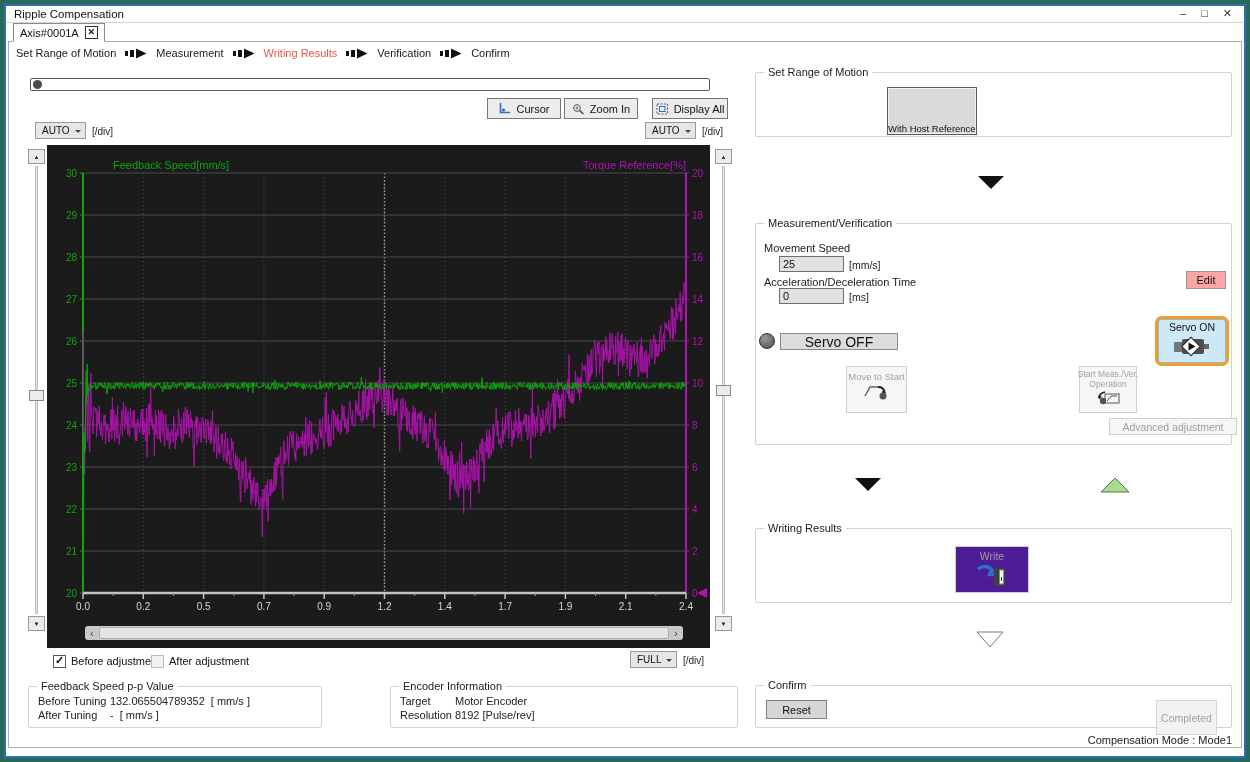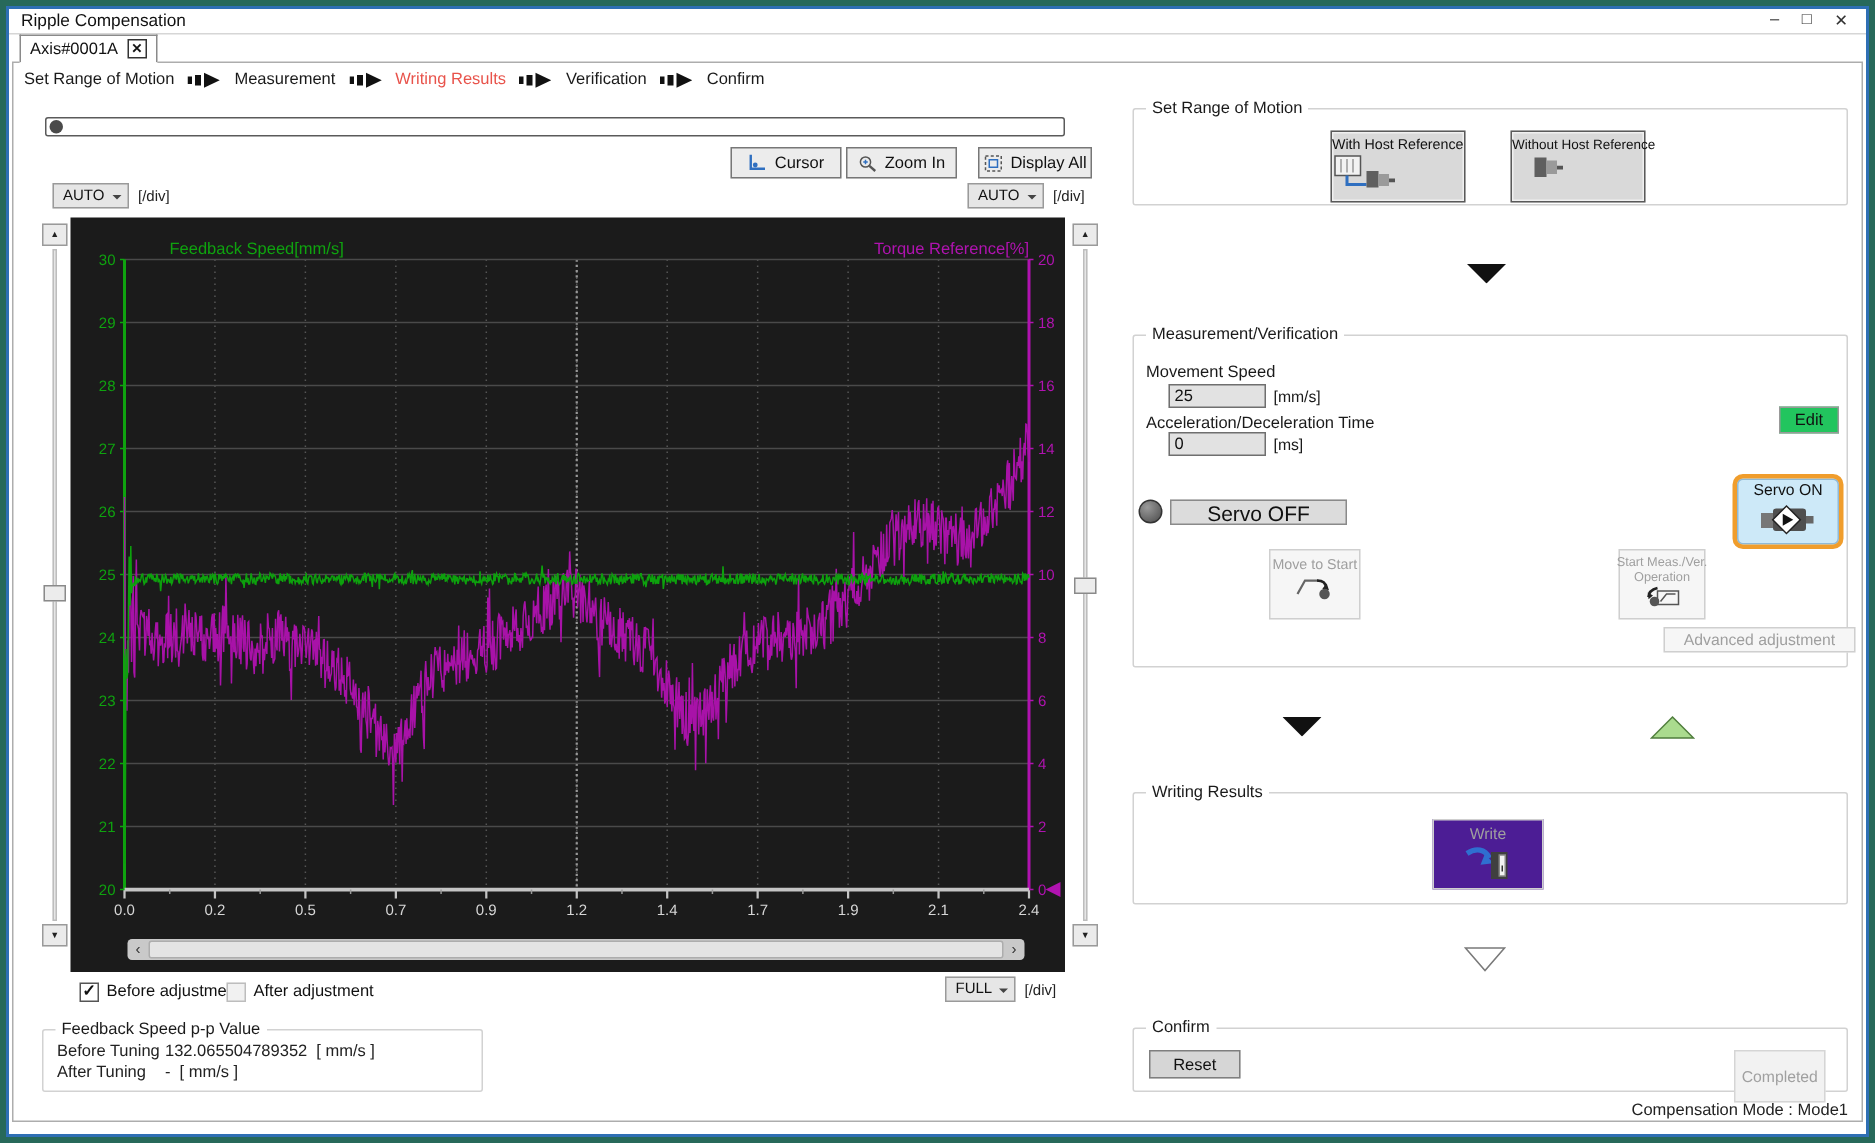--- a/index.html
+++ b/index.html
@@ -45,32 +45,32 @@
   .gb{position:absolute;border:1px solid #d2d2d2;border-radius:2px;background:#fff;z-index:2}
   .gbt{position:absolute;top:-7px;left:8px;background:#fff;padding:0 4px;font-size:11px;color:#1a1a1a;white-space:nowrap}
   #gb-pp{left:28px;top:686px;width:294px;height:42px}
   #gb-enc{left:390px;top:686px;width:348px;height:42px}
   .pprow{position:absolute;left:9px;display:flex;font-size:11px;color:#222;white-space:nowrap}
   .pprow .l{width:72px}.pprow .v{margin-right:6px}
   .encrow{position:absolute;left:9px;display:flex;font-size:11px;color:#222;white-space:nowrap}
   .encrow .l{width:55px}
   .r1{top:8px}.r2{top:22px}
   #gb-range{left:755px;top:72px;width:477px;height:65px}
-  .rangebtn{position:absolute;top:14px;width:90px;height:48px;background:#d9d9d9;border:1px solid #5a5a5a;box-shadow:inset 0 0 0 1px #f0f0f0;display:flex;flex-direction:column;align-items:flex-start;padding-top:3px;color:#111;white-space:nowrap}
+  .rangebtn{position:absolute;top:14px;width:90px;height:48px;background:#d9d9d9;border:1px solid #5a5a5a;box-shadow:inset 0 0 0 1px #f0f0f0;display:flex;align-items:flex-end;padding-top:3px;color:#111;white-space:nowrap}
   #btn-withhost{left:131px;font-size:9.5px}
   #btn-withouthost{left:251px;font-size:9px}
   .tri{position:absolute;z-index:2;line-height:0}
   #tri1{left:978px;top:176px}#tri2{left:855px;top:478px}
   #tri-green{left:1100px;top:477px}#tri-outline{left:976px;top:631px}
   #gb-mv{left:755px;top:223px;width:477px;height:222px}
   .mvlbl{position:absolute;font-size:11px;color:#1a1a1a;white-space:nowrap}
   .mvin{position:absolute;width:65px;height:16px;background:#e2e2e2;border:1px solid #6f6f6f;font-size:11px;color:#111;padding:0 3px;font-family:"Liberation Sans",sans-serif}
   #lbl-ms{left:8px;top:18px}#in-ms{left:23px;top:32px}#un-ms{left:93px;top:35px;font-size:10.5px}
   #lbl-ac{left:8px;top:52px}#in-ac{left:23px;top:64px}#un-ac{left:93px;top:67px;font-size:10.5px}
-  #btn-edit{position:absolute;left:430px;top:47px;width:40px;height:18px;background:#22c55e;border:1px solid #999;font-size:11px;color:#111;display:flex;align-items:center;justify-content:center}
+  #btn-edit{position:absolute;left:430px;top:47px;width:40px;height:18px;background:#fca5a5;border:1px solid #999;font-size:11px;color:#111;display:flex;align-items:center;justify-content:center}
   #servo-lamp{position:absolute;left:3px;top:109px;width:16px;height:16px;border-radius:50%;background:radial-gradient(circle at 35% 30%,#9a9a9a,#4a4a4a);border:1px solid #333}
   #btn-servooff{position:absolute;left:24px;top:109px;width:118px;height:17px;background:#dcdcdc;border:1px solid #8a8a8a;font-size:14px;color:#111;display:flex;align-items:center;justify-content:center}
   #btn-servoon{position:absolute;left:399px;top:92px;width:74px;height:50px;border:3px solid #f09d2c;border-radius:7px;background:#cde9f8;box-shadow:inset 0 0 0 1px #8fb9d6;display:flex;flex-direction:column;align-items:center;padding-top:2px;font-size:10.5px;color:#111}
   .disbtn{position:absolute;background:#f6f6f6;border:1px solid #cfcfcf;color:#9f9f9f;display:flex;flex-direction:column;align-items:center;text-align:center;white-space:nowrap}
   #btn-movestart{left:90px;top:142px;width:61px;height:47px;font-size:9.5px;padding-top:4px}
   #btn-startmeas{left:323px;top:142px;width:58px;height:47px;font-size:8.5px;line-height:1.2;padding-top:2px}
   #btn-advanced{left:353px;top:194px;width:128px;height:17px;font-size:10.5px;justify-content:center;flex-direction:row;align-items:center}
   #gb-write{left:755px;top:528px;width:477px;height:75px}
   #btn-write{left:199px;top:17px;width:74px;height:47px;font-size:10.5px;padding-top:3px;background:#4c1d95}
   #gb-confirm{left:755px;top:685px;width:477px;height:43px}
@@ -312,40 +312,43 @@
       <span class="v">132.065504789352</span>
       <span>[ mm/s ]</span>
     </div>
     <div class="pprow r2">
       <span class="l">After Tuning</span>
       <span class="v">-</span>
       <span>[ mm/s ]</span>
     </div>
   </div>
 
+  <div class="gb" id="gb-enc">
+    <span class="gbt">Encoder Information</span>
+    <div class="encrow r1">
+      <span class="l">Target</span>
+      <span>Motor Encoder</span>
+    </div>
+    <div class="encrow r2">
+      <span class="l">Resolution</span>
+      <span>8192 [Pulse/rev]</span>
+    </div>
+  </div>
 
   <div class="gb" id="gb-range">
     <span class="gbt">Set Range of Motion</span>
     <div class="rangebtn" id="btn-withhost">
       <span>With Host Reference</span>
       <svg width="46" height="26" viewBox="0 0 46 26">
         <rect x="2" y="2" width="17" height="13" fill="#f2f2f2" stroke="#555"></rect>
         <path d="M6 4v9M10 4v9M14 4v9" stroke="#999"></path>
         <path d="M10 15v6h13" stroke="#2f6fc0" stroke-width="2" fill="none"></path>
         <rect x="23" y="12" width="8" height="11" fill="#5f5f5f"></rect>
         <rect x="31" y="14" width="7" height="8" fill="#9a9a9a"></rect>
         <rect x="38" y="17" width="4" height="2.5" fill="#555"></rect>
-      </svg>
-    </div>
-    <div class="rangebtn" id="btn-withouthost">
-      <span>Without Host Reference</span>
-      <svg width="46" height="26" viewBox="0 0 46 26">
-        <rect x="15" y="4" width="8" height="13" fill="#5f5f5f"></rect>
-        <rect x="23" y="6" width="7" height="9" fill="#9a9a9a"></rect>
-        <rect x="30" y="9.5" width="4" height="2.5" fill="#555"></rect>
       </svg>
     </div>
   </div>
 
   <div class="tri" id="tri1">
     <svg width="26" height="13">
         <polygon points="0,0 26,0 13,13" fill="#111"></polygon>
       </svg>
   </div>
 

